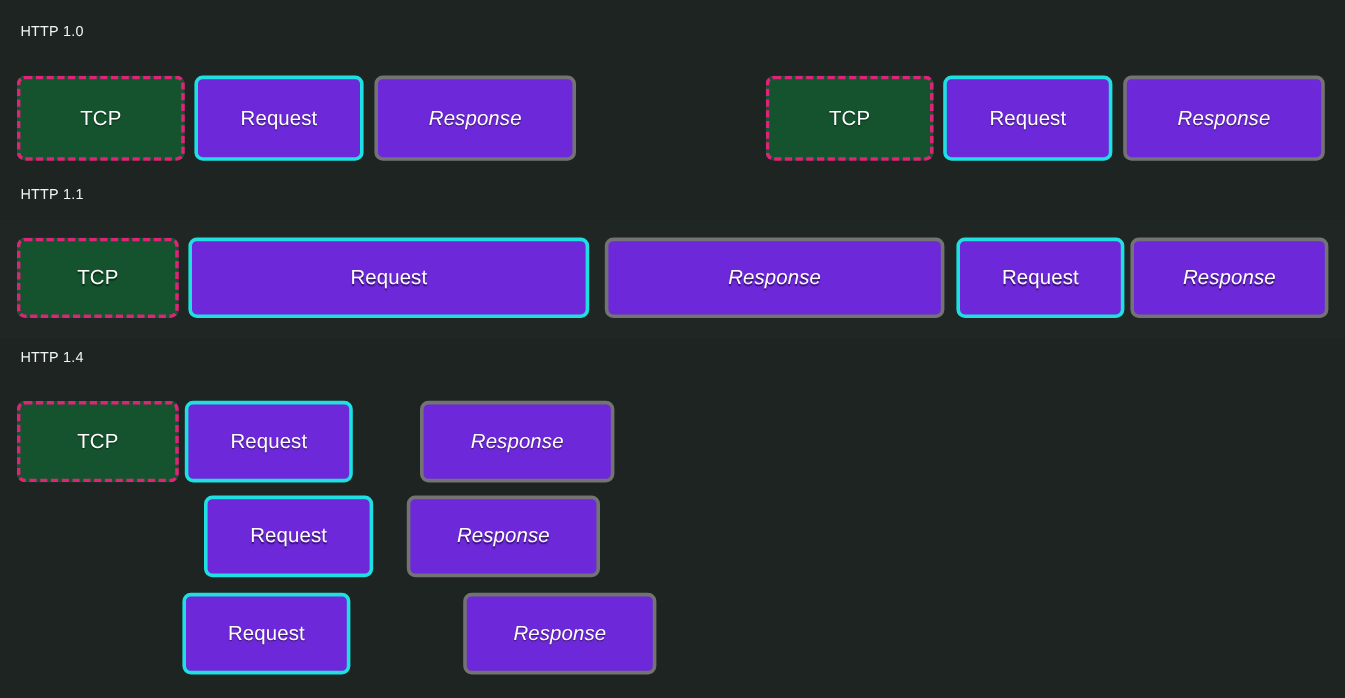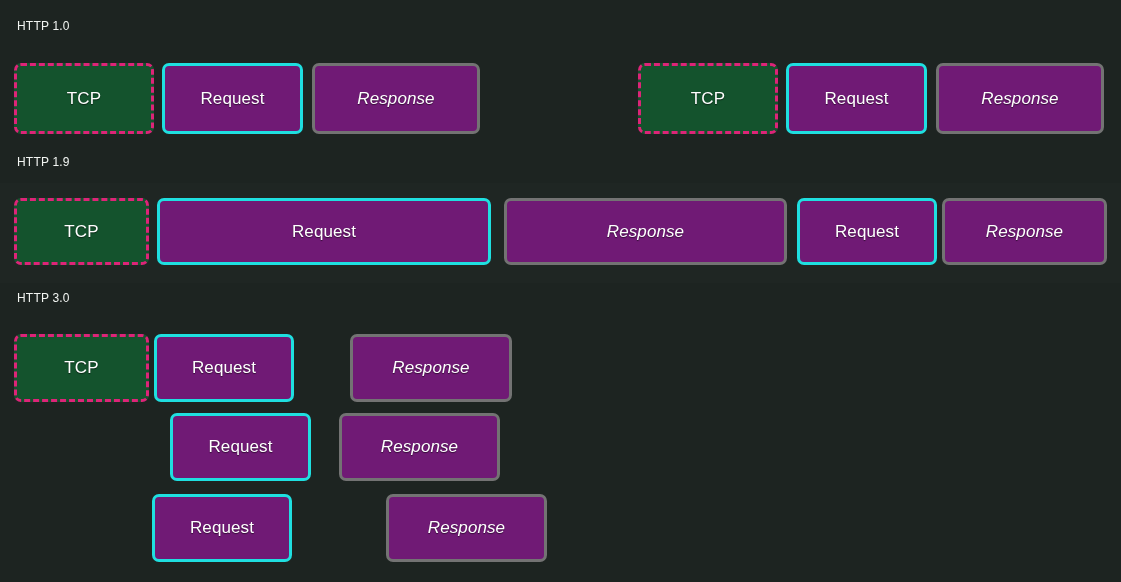--- a/index.html
+++ b/index.html
@@ -36,21 +36,21 @@
     font-size: 12px;
     font-weight: 400;
     letter-spacing: 0.2px;
     white-space: nowrap;
     line-height: 1;
   }
 
   .node {
     position: absolute;
     box-sizing: border-box;
-    background: #701a75;
+    background: #6d28d9;
     border-radius: 7px;
     display: flex;
     align-items: center;
     justify-content: center;
     color: #ffffff;
     font-size: 17px;
     font-weight: 400;
     letter-spacing: 0.1px;
     white-space: nowrap;
     text-shadow: 0 1px 1px rgba(0,0,0,0.55);
@@ -75,27 +75,27 @@
 
 <div id="root">
     <div class="section-label" style="left: 17px; top: 20px;">HTTP 1.0</div>
     <div class="node tcp" style="left: 14px; top: 63px; width: 140px; height: 71px;">TCP</div>
     <div class="node request" style="left: 162px; top: 63px; width: 141px; height: 71px;">Request</div>
     <div class="node response" style="left: 312px; top: 63px; width: 168px; height: 71px;">Response</div>
     <div class="node tcp" style="left: 638px; top: 63px; width: 140px; height: 71px;">TCP</div>
     <div class="node request" style="left: 786px; top: 63px; width: 141px; height: 71px;">Request</div>
     <div class="node response" style="left: 936px; top: 63px; width: 168px; height: 71px;">Response</div>
     <div class="band" style="top: 183px; height: 100px;"></div>
-    <div class="section-label" style="left: 17px; top: 156px;">HTTP 1.9</div>
+    <div class="section-label" style="left: 17px; top: 156px;">HTTP 1.1</div>
     <div class="node tcp" style="left: 14px; top: 198px; width: 135px; height: 67px;">TCP</div>
     <div class="node request" style="left: 157px; top: 198px; width: 334px; height: 67px;">Request</div>
     <div class="node response" style="left: 504px; top: 198px; width: 283px; height: 67px;">Response</div>
     <div class="node request" style="left: 797px; top: 198px; width: 140px; height: 67px;">Request</div>
     <div class="node response" style="left: 942px; top: 198px; width: 165px; height: 67px;">Response</div>
-    <div class="section-label" style="left: 17px; top: 292px;">HTTP 3.0</div>
+    <div class="section-label" style="left: 17px; top: 292px;">HTTP 1.4</div>
     <div class="node tcp" style="left: 14px; top: 334px; width: 135px; height: 68px;">TCP</div>
     <div class="node request" style="left: 154px; top: 334px; width: 140px; height: 68px;">Request</div>
     <div class="node response" style="left: 350px; top: 334px; width: 162px; height: 68px;">Response</div>
     <div class="node request" style="left: 170px; top: 413px; width: 141px; height: 68px;">Request</div>
     <div class="node response" style="left: 339px; top: 413px; width: 161px; height: 68px;">Response</div>
     <div class="node request" style="left: 152px; top: 494px; width: 140px; height: 68px;">Request</div>
     <div class="node response" style="left: 386px; top: 494px; width: 161px; height: 68px;">Response</div>
   </div>
 
 </body></html>

